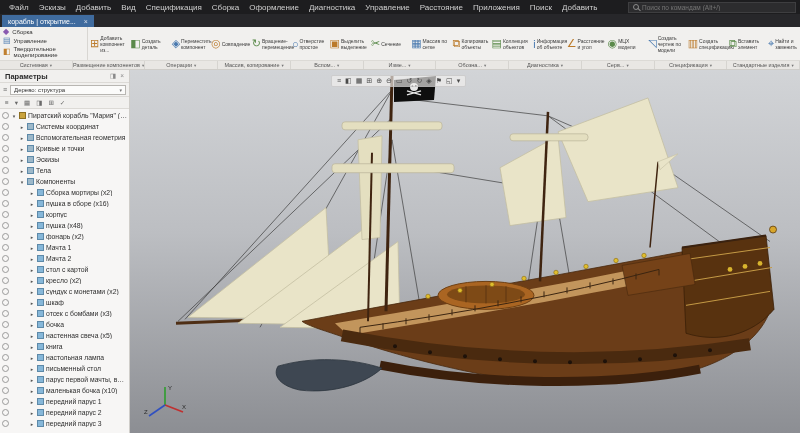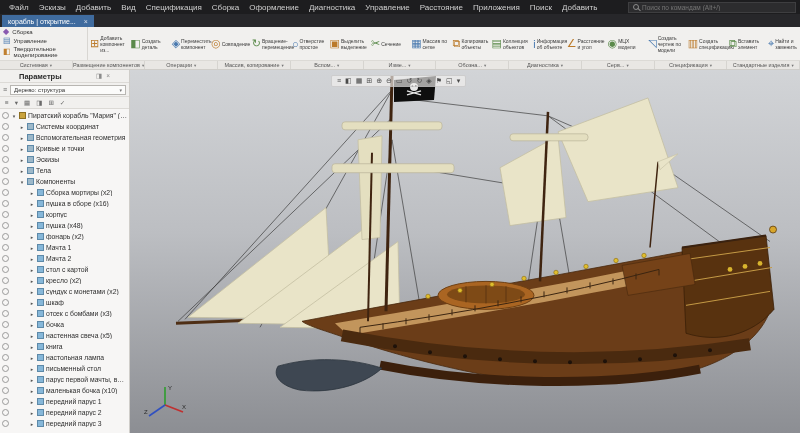--- a/index.html
+++ b/index.html
@@ -53,21 +53,21 @@
     gap:2px; font-size:5.5px; color:#555; border-right:1px solid #d6d4d0;
     height:100%; white-space:nowrap; overflow:hidden; padding:0 2px; }
   .sarr { font-size:4.5px; color:#777; }
 
   
   .main { display:flex; height:363px; }
 
   
   .panel { width:130px; flex:none; background:#f1f0ee;
     border-right:1px solid #cfcdc9; display:flex; flex-direction:column; }
-  .phead { height:13px; display:flex; align-items:center; gap:3px; padding:0 19px;
+  .phead { height:13px; display:flex; align-items:center; gap:3px; padding:0 5px;
     font-size:7.5px; font-weight:bold; color:#2a2a2a; border-bottom:1px solid #dcdad6; }
   .phead .hicons { margin-left:auto; display:flex; gap:4px; font-size:6.5px;
     color:#8a8a8a; font-weight:normal; }
   .ptool1 { height:14px; display:flex; align-items:center; gap:3px;
     padding:0 3px; border-bottom:1px solid #dcdad6; }
   .tico-btn { font-size:7px; color:#666; }
   .pselect { flex:1; height:10px; background:#fbfbfa; border:1px solid #b8b6b2;
     font-size:6px; color:#333; display:flex; align-items:center;
     justify-content:space-between; padding:0 3px; }
   .pselect .sarr { font-size:5px; }

